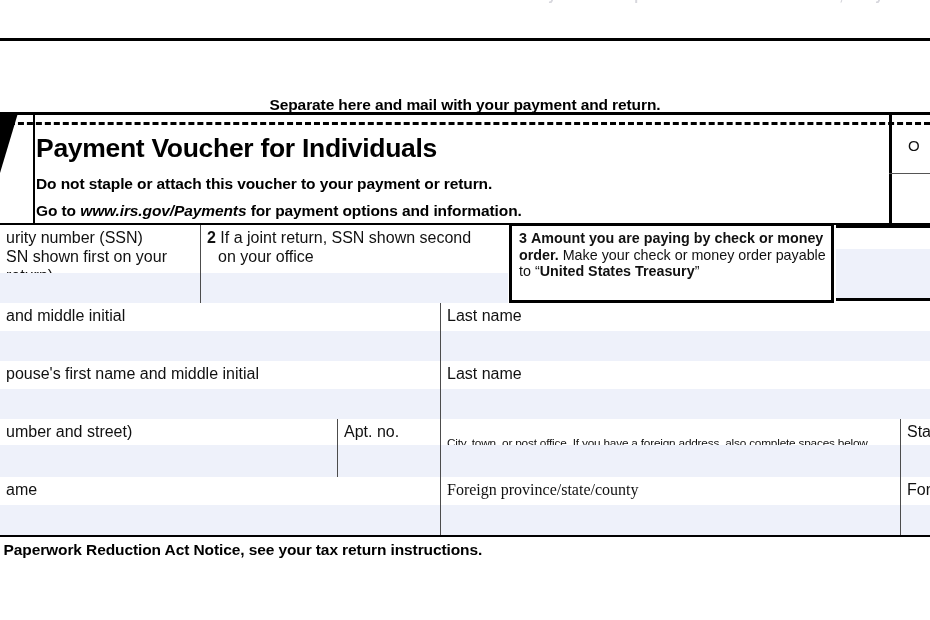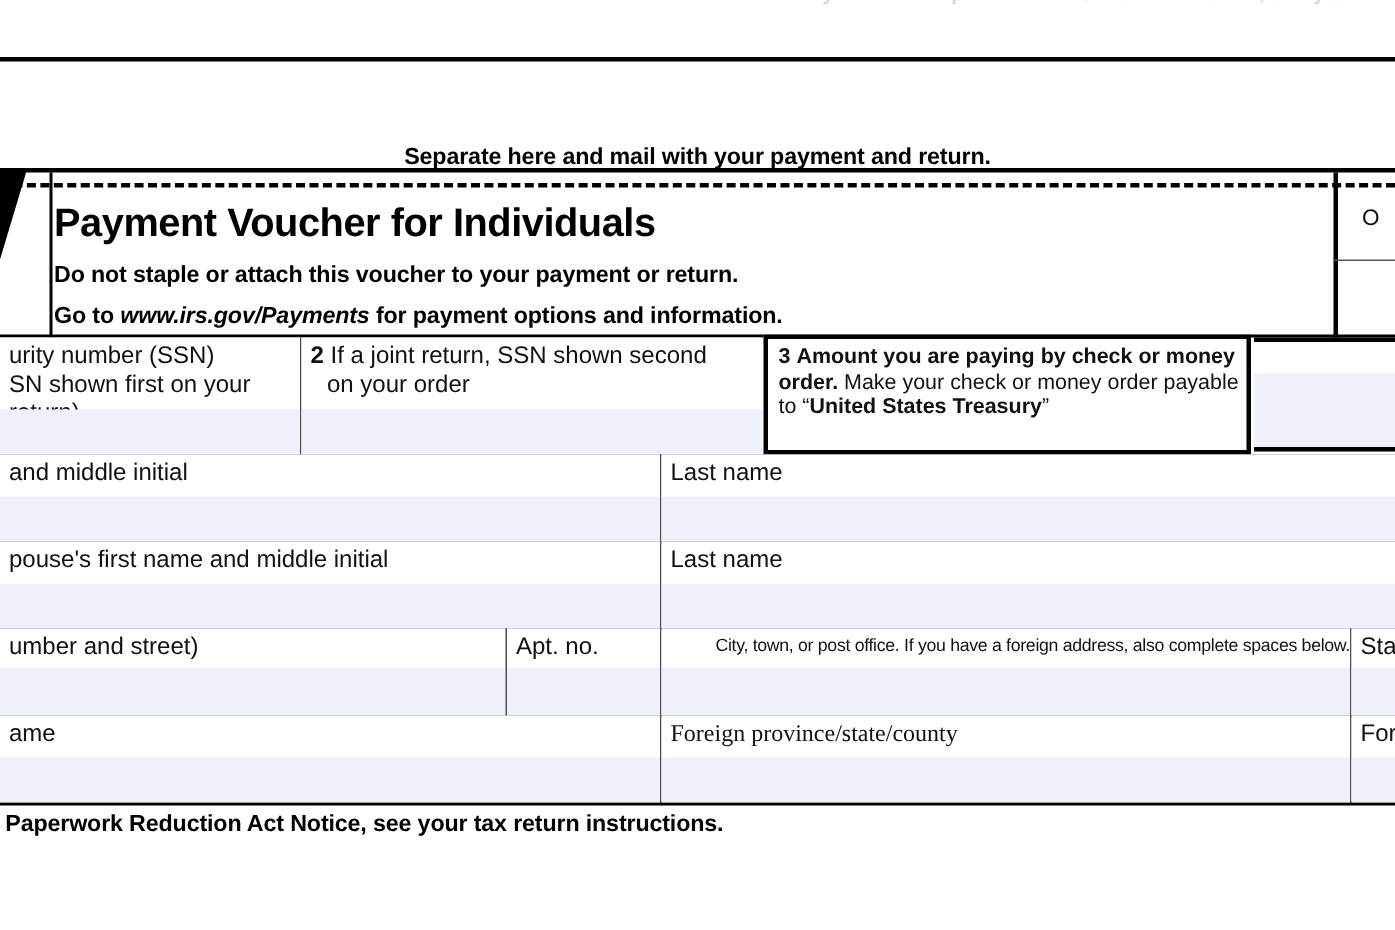--- a/index.html
+++ b/index.html
@@ -228,21 +228,21 @@
   #cell-last2 .entry { height: 30px; }
 
   
   #row-addr { top: 304px; height: 45px; }
   #cell-street { left: 0; top: 0; width: 337px; height: 58px; }
   #cell-street .entry { height: 32px; }
   #cell-apt { left: 338px; top: 0; width: 102px; height: 58px; }
   #cell-apt .entry { height: 32px; }
   #cell-city { left: 441px; top: 0; width: 459px; height: 58px; }
   #cell-city .entry { height: 32px; }
-  #cell-city .cap { font-size: 11.8px; padding-top: 5px; text-align: right; }
+  #cell-city .cap { font-size: 11.8px; padding-top: 18px; }
   #cell-state { left: 901px; top: 0; width: 29px; height: 58px; }
   #cell-state .entry { height: 32px; }
 
   
   #row-foreign { top: 362px; height: 58px; padding-left: 16px; }
   #cell-fcountry { left: 0; top: 0; width: 440px; height: 58px; }
   #cell-fcountry .entry { height: 30px; }
   #cell-fprov { left: 441px; top: 0; width: 459px; height: 58px; font-family: Liberation Serif, serif; }
   #cell-fprov .entry { height: 30px; }
   #cell-fpostal { left: 901px; top: 0; width: 29px; height: 58px; }
@@ -311,21 +311,21 @@
         <span>SN shown first on your return)</span>
       </span>
       <div class="entry"></div>
     </div>
     <div class="vline" style="left:200px; top:0; height:78px;"></div>
 
     <div class="cell" id="cell-ssn2">
       <span class="cap">
         <span class="num">2</span>
         <span>If a joint return, SSN shown second</span><br>
-        <span style="padding-left:11px; display:inline-block;">on your order</span>
+        <span style="padding-left:11px; display:inline-block;">on your office</span>
       </span>
       <div class="entry"></div>
     </div>
 
     <div class="cell" id="cell-amount">
       <span class="cap">
         <span class="num">3</span>
         <span class="b">Amount you are paying by check or money order.</span><span> Make your check or money order payable to “</span><span class="b">United States Treasury</span><span>”</span>
       </span>
     </div>

